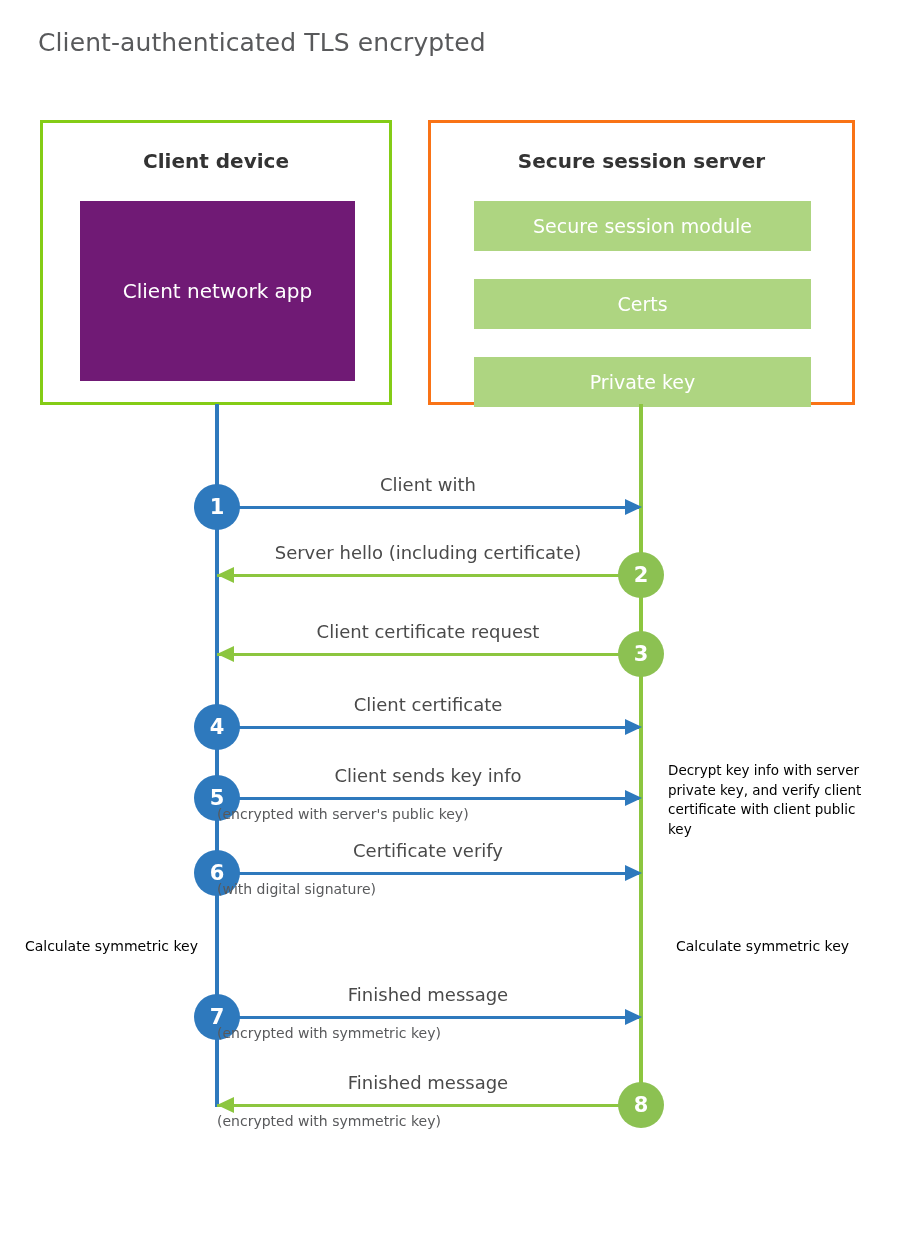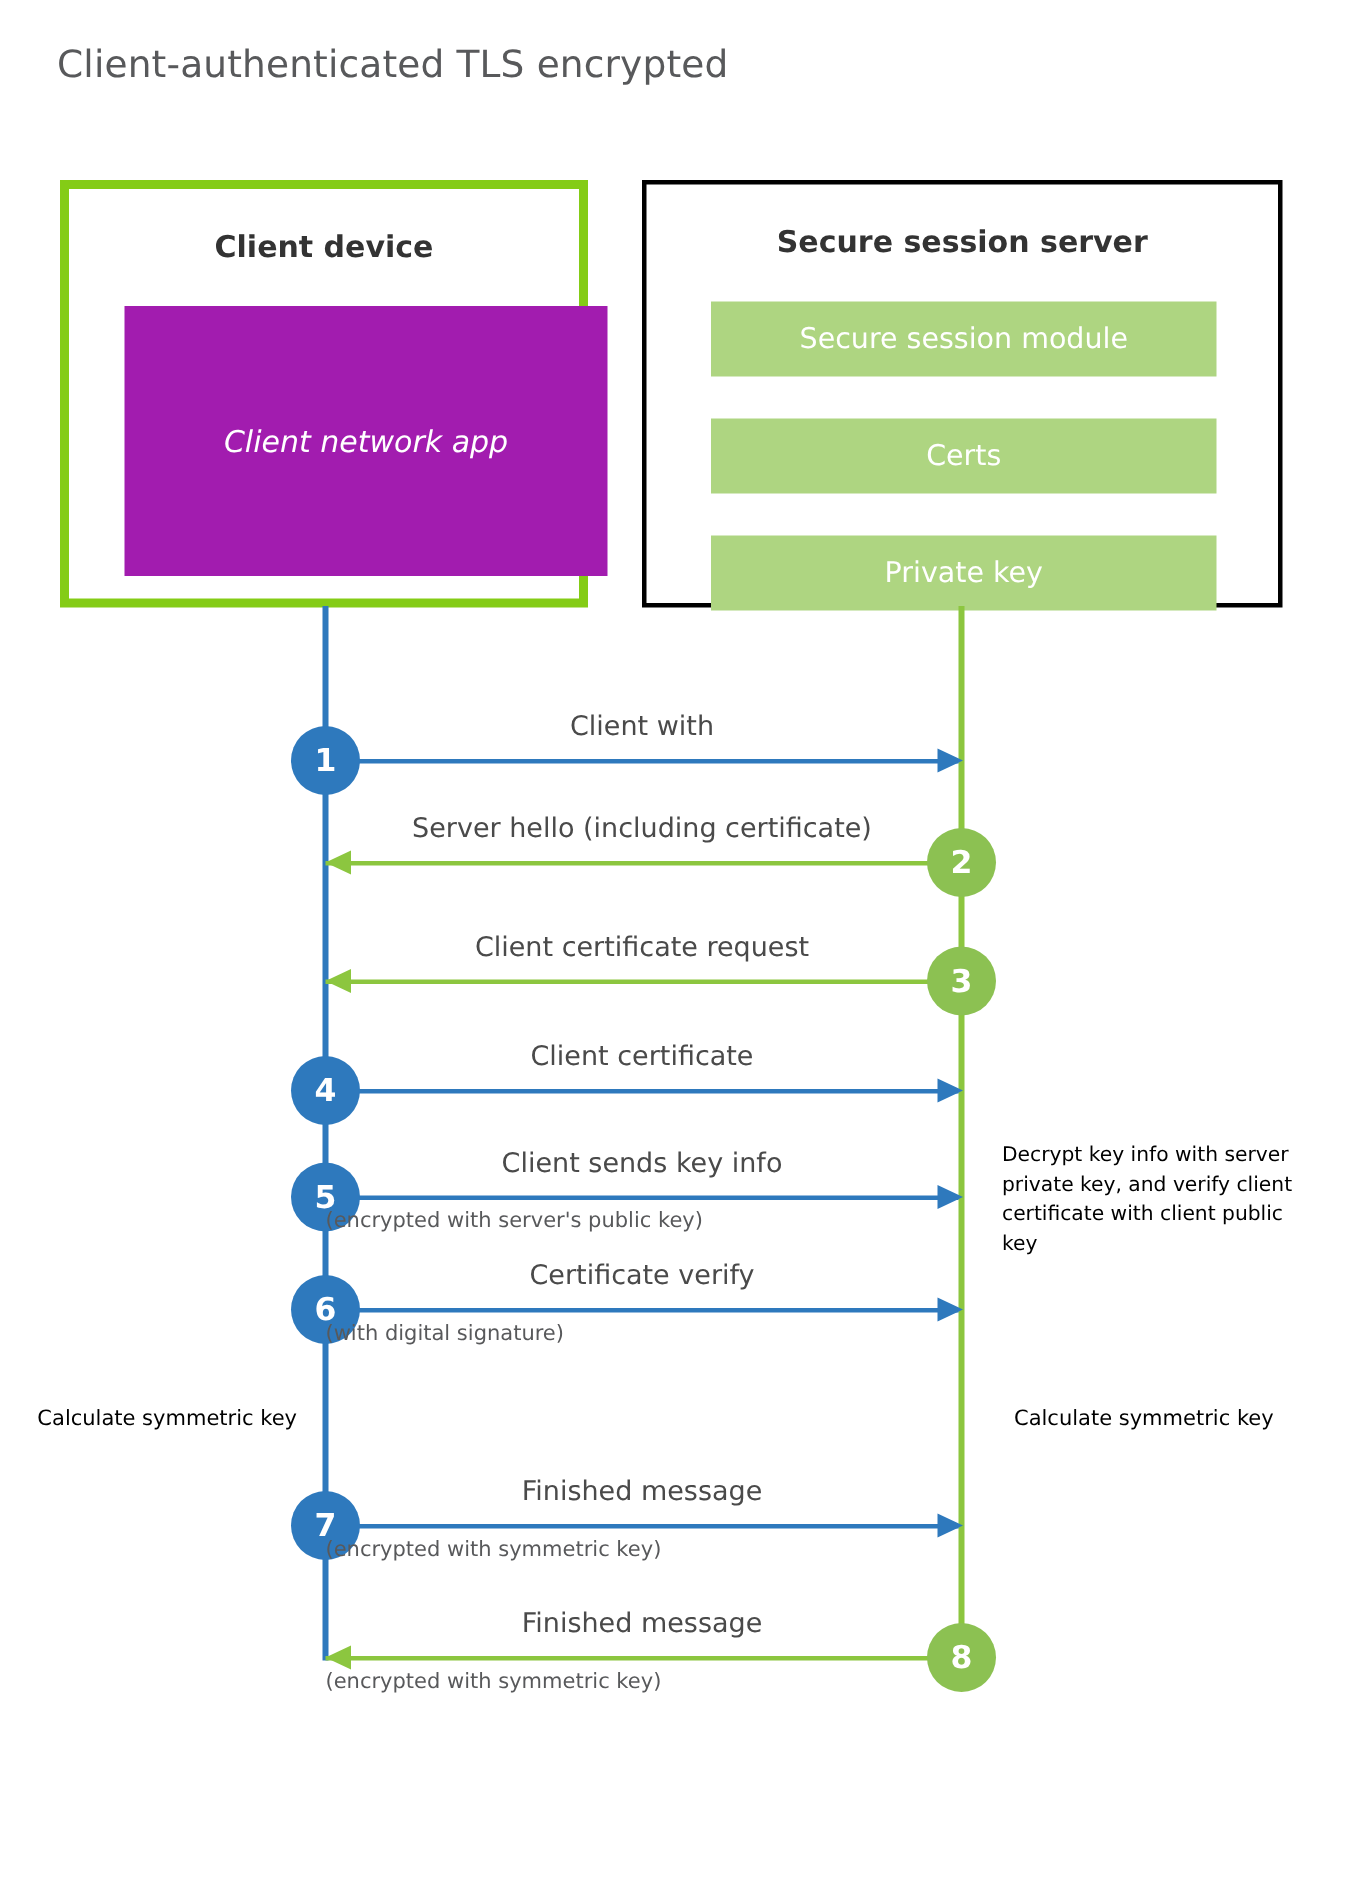--- a/index.html
+++ b/index.html
@@ -39,55 +39,54 @@
   .party-box {
     position: absolute;
     box-sizing: border-box;
     background: #ffffff;
   }
   .party-box.client {
     left: 40px;
     top: 120px;
     width: 352px;
     height: 285px;
-    border: 6px solid #84cc16;
+    border: 3px solid #84cc16;
   }
   .party-box.server {
     left: 428px;
     top: 120px;
     width: 427px;
     height: 285px;
-    border: 3px solid #000000;
+    border: 3px solid #f97316;
   }
   .party-title {
     position: absolute;
     left: 0;
     right: 0;
     top: 26px;
     text-align: center;
     font-size: 20px;
     font-weight: bold;
     color: #333333;
   }
 
   .app-block {
     position: absolute;
     left: 37px;
     top: 78px;
-    width: 322px;
+    width: 275px;
     height: 180px;
-    background: #a21caf;
+    background: #701a75;
     color: #ffffff;
     font-size: 20px;
     display: flex;
     align-items: center;
     justify-content: center;
     text-align: center;
     line-height: 1.3;
-    font-style: italic;
   }
 
   .svr-stack {
     position: absolute;
     left: 43px;
     top: 78px;
     width: 337px;
   }
   .svr-bar {
     height: 50px;

